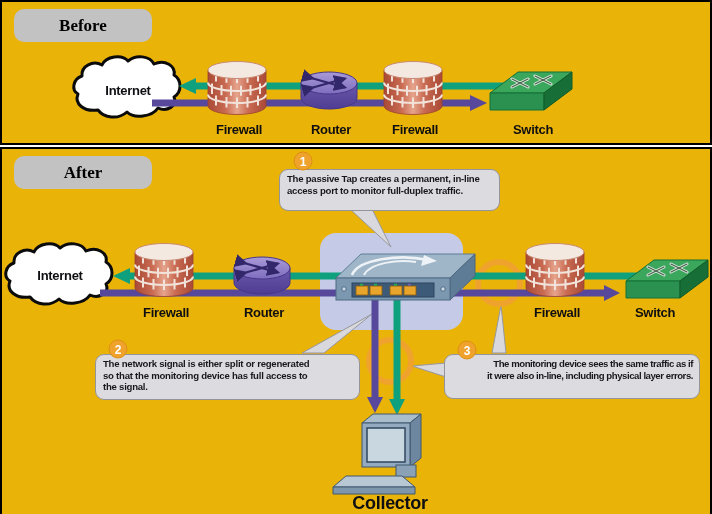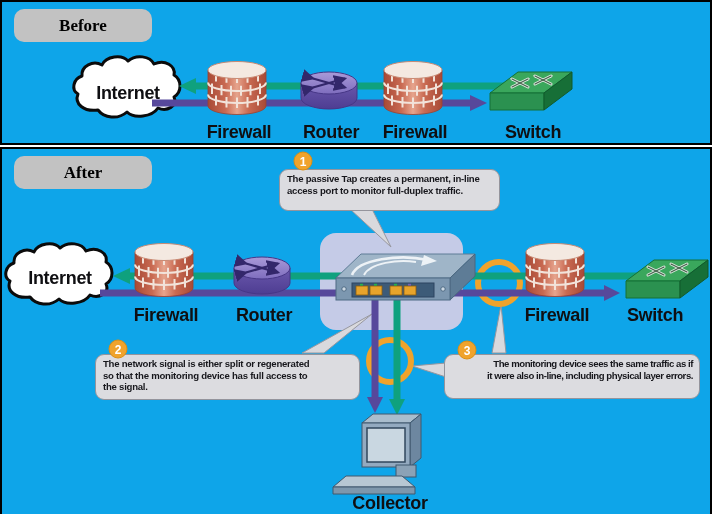--- a/index.html
+++ b/index.html
@@ -1,36 +1,36 @@
 <!DOCTYPE html>
 <html><head>
 <meta charset="utf-8">
 <style>
   html,body { margin:0; padding:0; background:#fff; }
   #stage {
     position:relative; width:712px; height:514px; background:#fff;
     font-family:"Liberation Sans", sans-serif;
   }
   .panel {
-    position:absolute; left:0; width:712px; background:#0ea5e9;
+    position:absolute; left:0; width:712px; background:#eab308;
     border:2px solid #000; box-sizing:border-box; overflow:hidden;
   }
   #panel-before { top:0; height:145px; }
   #panel-after  { top:147px; height:431px; }
   svg.layer { position:absolute; left:0; top:0; }
 
   .pill {
     position:absolute; left:12px; top:7px; width:138px; height:33px;
     background:#C2C2C2; border-radius:10px;
     display:flex; align-items:center; justify-content:center;
     font-family:"Liberation Serif", serif; font-weight:bold; font-size:17px; color:#000;
   }
   .dev-label {
     position:absolute; transform:translateX(-50%);
-    font-weight:bold; font-size:18px; letter-spacing:-0.3px;
+    font-weight:bold; font-size:13px; letter-spacing:-0.3px;
     color:#0f0f12; white-space:nowrap;
   }
   .callout {
     position:absolute; box-sizing:border-box;
     background:#DCDCE0; border:1.5px solid #94949C; border-radius:9px;
     padding:3px 6px 2px 7px;
     font-weight:bold; font-size:9.6px; line-height:11.6px;
     letter-spacing:-0.25px; color:#17171c; white-space:nowrap;
   }
   .badge {

